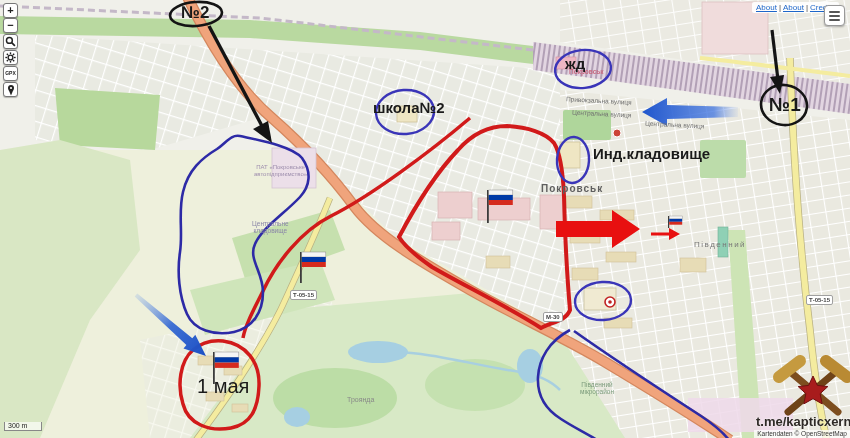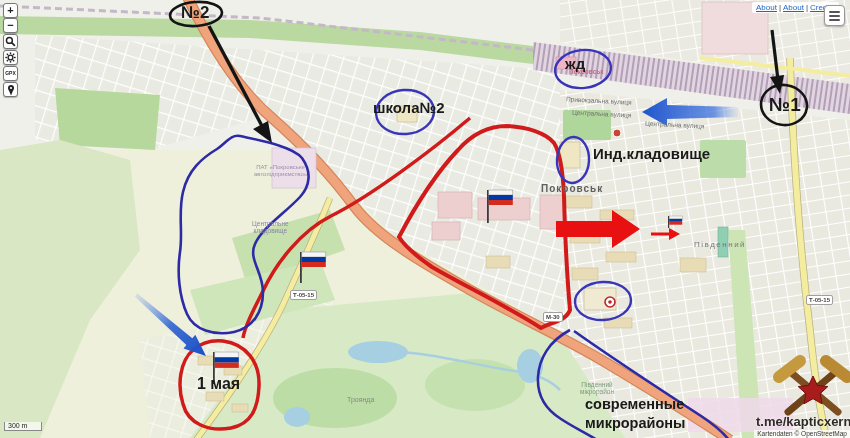--- a/index.html
+++ b/index.html
@@ -234,25 +234,21 @@
   <div class="maplbl" style="left:645px;top:121px;font-size:6.5px;color:#707070;transform:rotate(3deg);">Центральна вулиця</div>
   <div class="shield" style="left:290px;top:290px;">Т-05-15</div>
   <div class="shield" style="left:806px;top:295px;">Т-05-15</div>
   <div class="shield" style="left:543px;top:312px;">М-30</div>
 
   <div class="lbl" style="left:181px;top:3px;font-size:17px;font-weight:bold;">№2</div>
   <div class="lbl" style="left:769px;top:94px;font-size:19px;font-weight:bold;">№1</div>
   <div class="lbl" style="left:565px;top:55px;font-size:15px;font-weight:bold;">жд</div>
   <div class="lbl" style="left:373px;top:99px;font-size:15px;font-weight:600;">школа№2</div>
   <div class="lbl" style="left:593px;top:145px;font-size:15px;font-weight:bold;">Инд.кладовище</div>
-  <div class="lbl" style="left:197px;top:375px;font-size:16px;font-weight:700;">1 мая</div>
-  <div class="lbl two-line" style="left:585px;top:395px;font-size:14.5px;font-weight:600;line-height:19px;">
-    <div>современные</div>
-    <div>микрорайоны</div>
-  </div>
+  <div class="lbl" style="left:197px;top:375px;font-size:20px;font-weight:400;">1 мая</div>
 
   <div class="ctl" style="top:3px;">
     <span>+</span>
   </div>
   <div class="ctl" style="top:18px;">
     <span>−</span>
   </div>
   <div class="ctl" style="top:34px;">
     <svg width="11" height="11" viewBox="0 0 12 12">
       <circle cx="4.8" cy="4.8" r="3.2" fill="none" stroke="#222" stroke-width="1.6"></circle>

